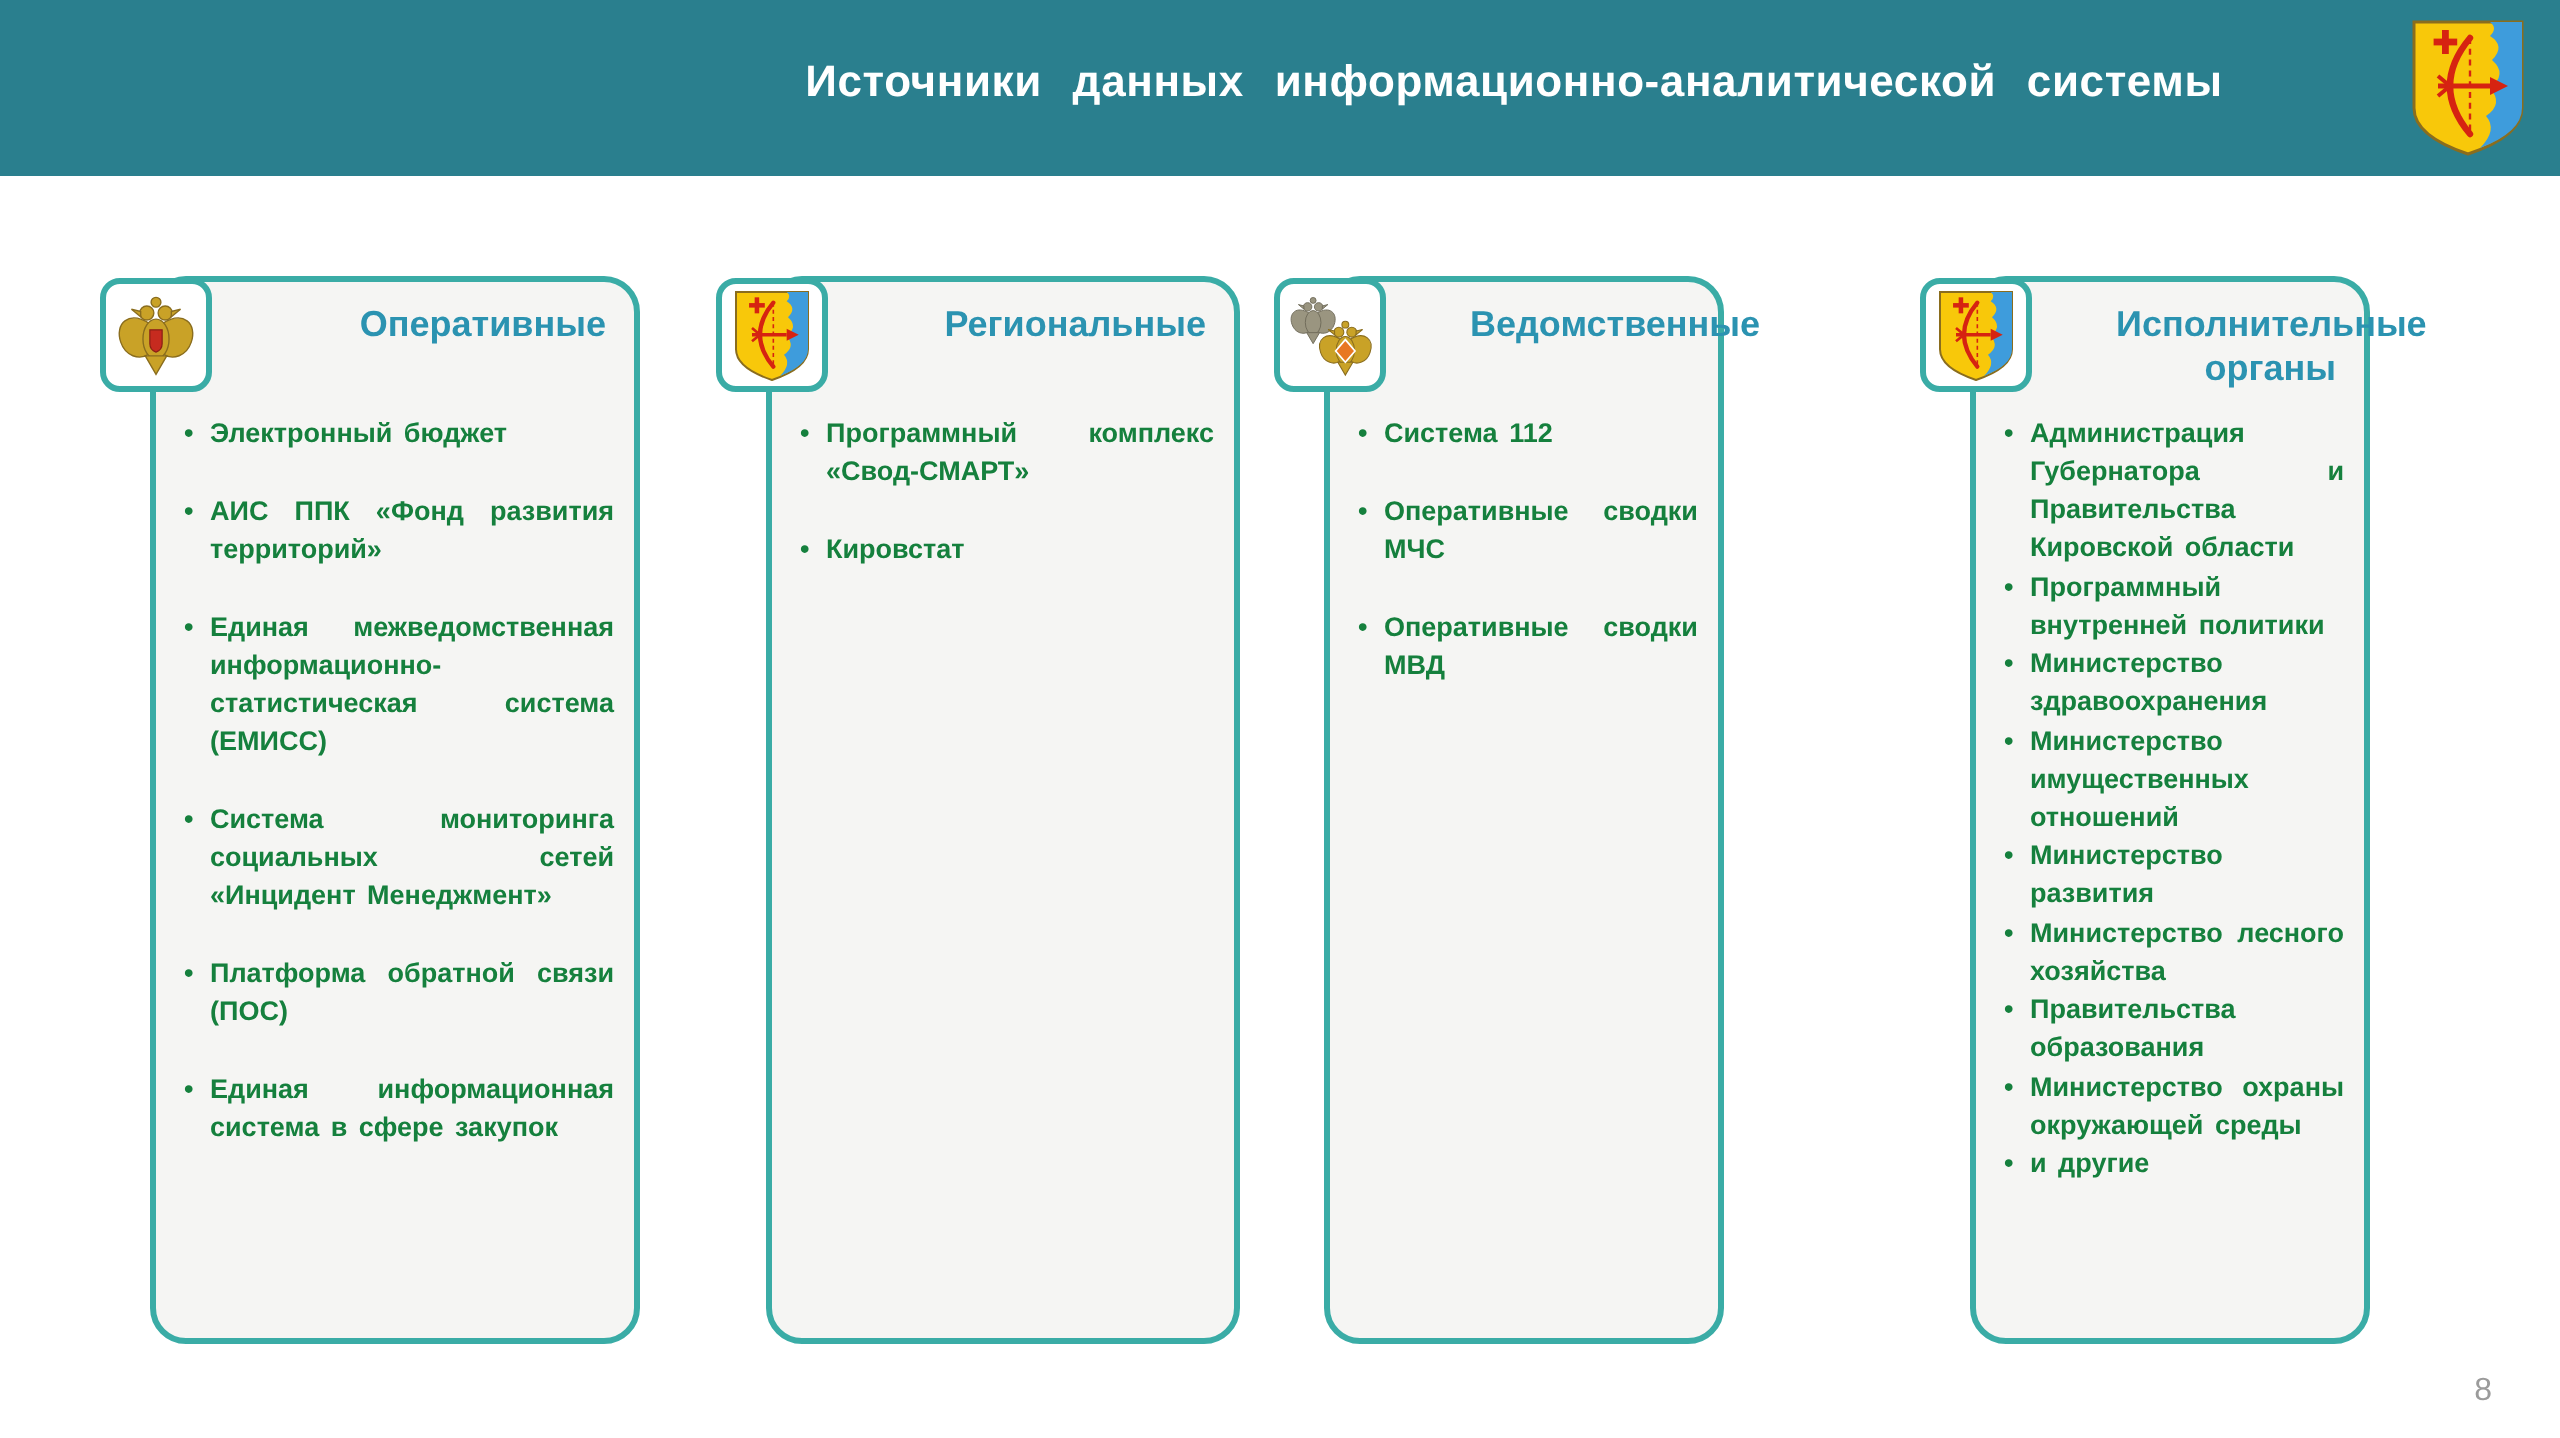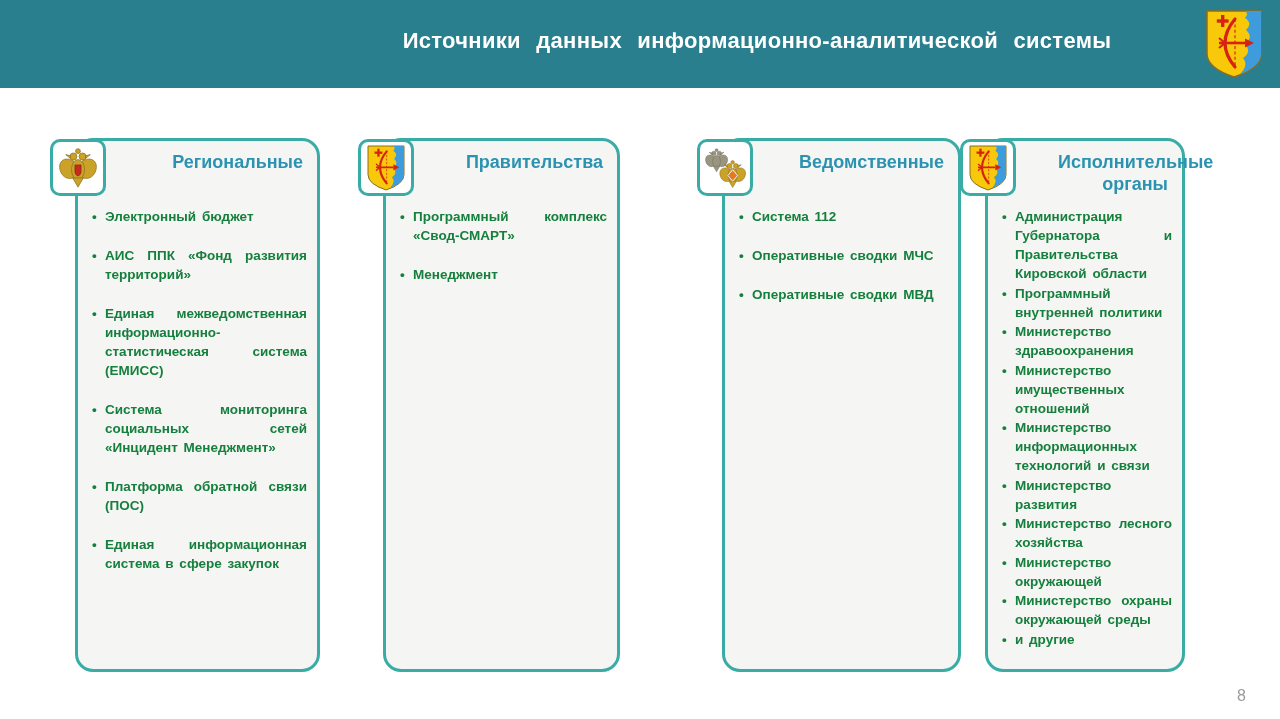--- a/index.html
+++ b/index.html
@@ -25,21 +25,21 @@
 
   
   .card {
     position: absolute; top: 138px; height: 534px;
     background: #F5F5F3;
     border: 3px solid #3AACA6;
     border-radius: 18px;
   }
   .card-1 { left: 75px;  width: 245px; }
   .card-2 { left: 383px; width: 237px; }
-  .card-3 { left: 722px; width: 239px; }
+  .card-3 { left: 662px; width: 200px; }
   .card-4 { left: 985px; width: 200px; }
 
   .badge {
     position: absolute; left: -28px; top: -2px;
     width: 56px; height: 57px;
     background: #ffffff;
     border: 3px solid #3AACA6;
     border-radius: 10px;
     display: flex; align-items: center; justify-content: center;
     overflow: hidden;
@@ -140,44 +140,44 @@
 
 <main>
 
   <section class="card card-1">
     <div class="badge">
       <svg viewBox="0 0 60 60">
           <use href="#sym-russia"></use>
         </svg>
     </div>
     <div class="card-head">
-      <span class="card-title">Региональные</span>
+      <span class="card-title">Оперативные</span>
     </div>
     <ul class="items spaced">
         <li>Электронный бюджет</li>
         <li>АИС ППК «Фонд развития территорий»</li>
         <li>Единая межведомственная информационно-статистическая система (ЕМИСС)</li>
         <li>Система мониторинга социальных сетей «Инцидент Менеджмент»</li>
         <li>Платформа обратной связи (ПОС)</li>
         <li>Единая информационная система в сфере закупок</li>
       </ul>
   </section>
 
   <section class="card card-2">
     <div class="badge">
       <svg viewBox="0 0 60 72">
           <use href="#sym-kirov"></use>
         </svg>
     </div>
     <div class="card-head">
-      <span class="card-title">Правительства</span>
+      <span class="card-title">Региональные</span>
     </div>
     <ul class="items spaced">
         <li>Программный комплекс «Свод-СМАРТ»</li>
-        <li>Менеджмент</li>
+        <li>Кировстат</li>
       </ul>
   </section>
 
   <section class="card card-3">
     <div class="badge">
       <svg viewBox="0 0 60 60">
           <use href="#sym-vedomstva"></use>
         </svg>
     </div>
     <div class="card-head">
@@ -197,24 +197,23 @@
         </svg>
     </div>
     <div class="card-head">
       <span class="card-title">Исполнительные органы</span>
     </div>
     <ul class="items tight">
         <li>Администрация Губернатора и Правительства Кировской области</li>
         <li>Программный внутренней политики</li>
         <li>Министерство здравоохранения</li>
         <li>Министерство имущественных отношений</li>
-        <li>Министерство информационных технологий и связи</li>
         <li>Министерство развития</li>
         <li>Министерство лесного хозяйства</li>
-        <li>Министерство окружающей</li>
+        <li>Правительства образования</li>
         <li>Министерство охраны окружающей среды</li>
         <li>и другие</li>
       </ul>
   </section>
 
 </main>
 
 <div class="page-number">8</div>
 
 </body></html>

